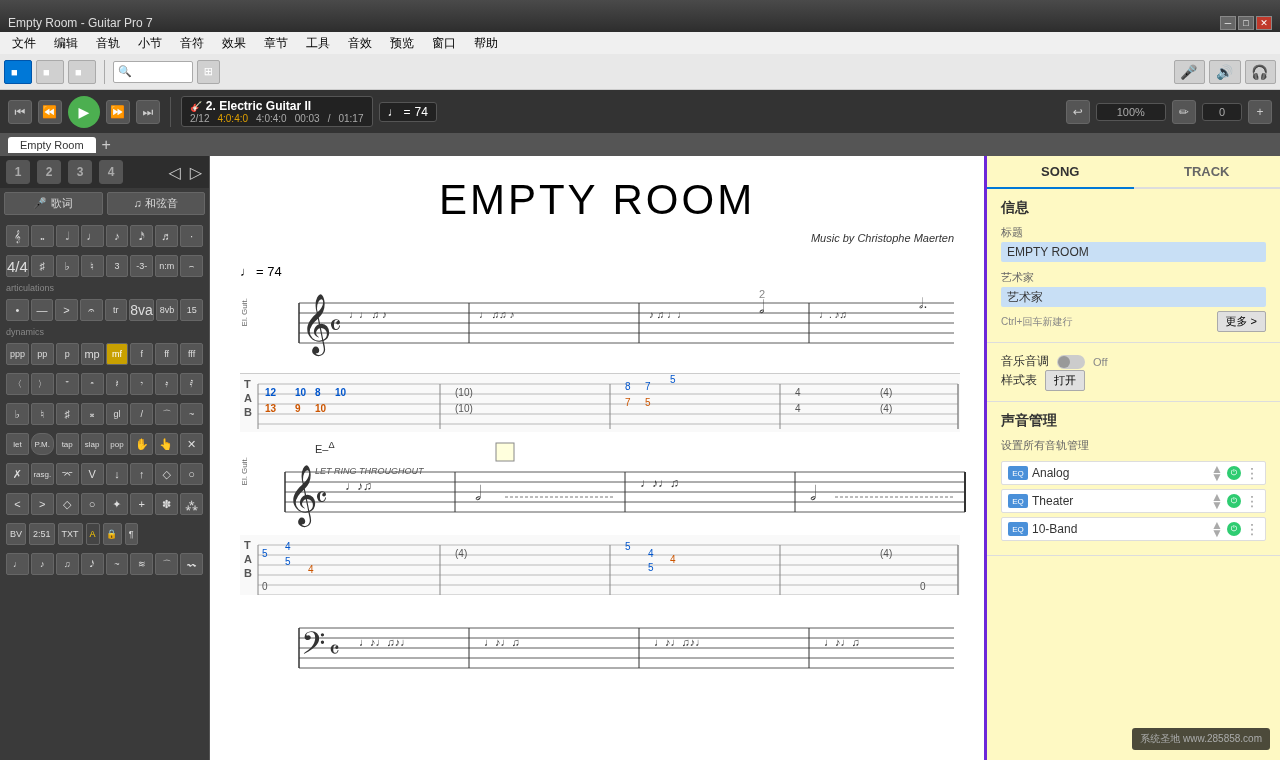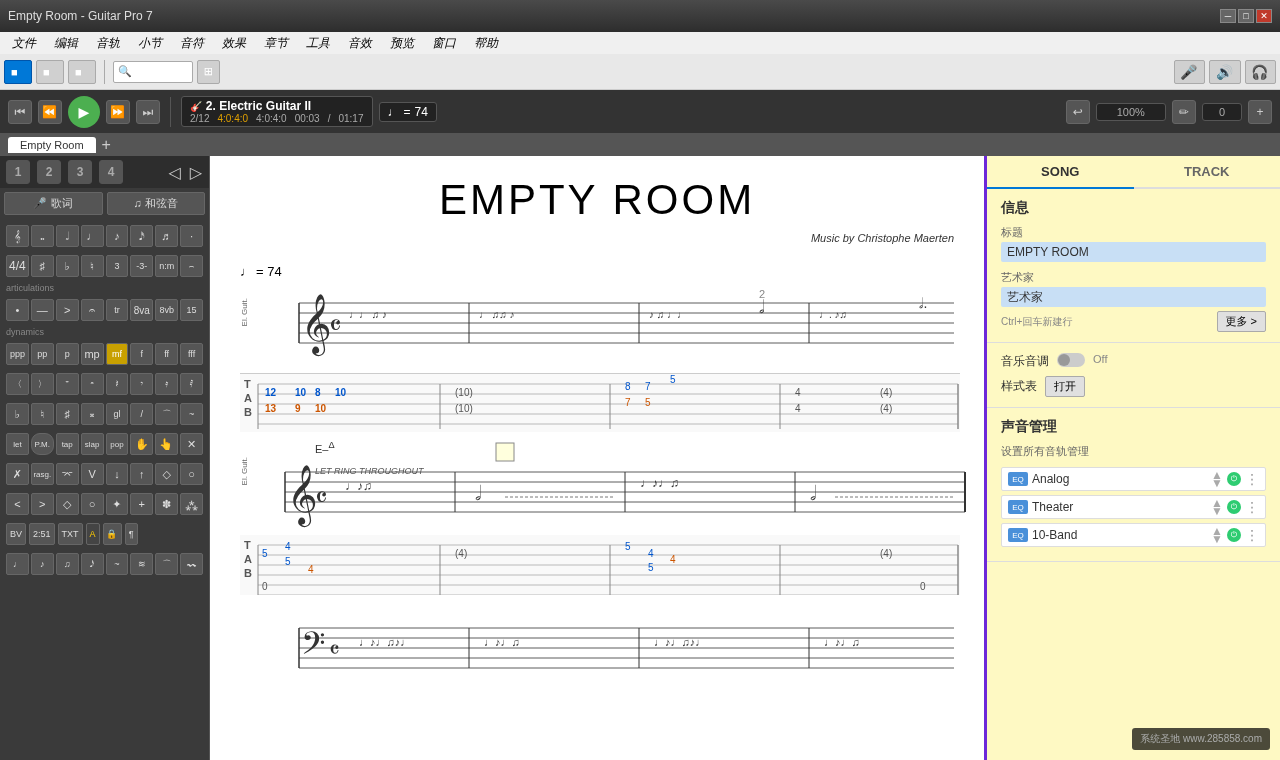--- a/index.html
+++ b/index.html
@@ -1,26 +1,26 @@
 <!DOCTYPE html>
 <html><head>
   <meta charset="utf-8">
   <style>
     * { margin: 0; padding: 0; box-sizing: border-box; }
     body { font-family: 'Microsoft YaHei', Arial, sans-serif; font-size: 12px; background: #2d2d2d; color: #fff; width: 1280px; height: 760px; overflow: hidden; }
 
     
-    #title-bar { background: linear-gradient(to bottom, #4a4a4a, #2d2d2d); height: 22px; display: flex; align-items: center; padding: 16px 8px; font-size: 12px; color: #ddd; }
+    #title-bar { background: linear-gradient(to bottom, #4a4a4a, #2d2d2d); height: 22px; display: flex; align-items: flex-start; padding: 16px 8px; font-size: 12px; color: #ddd; }
     #title-bar .title { flex: 1; }
     #title-bar .win-controls { display: flex; gap: 2px; }
     #title-bar .win-btn { width: 16px; height: 14px; background: #666; border: 1px solid #888; font-size: 9px; display: flex; align-items: center; justify-content: center; cursor: pointer; color: #fff; }
     #title-bar .win-btn.close { background: #c0392b; }
 
     
-    #menu-bar { background: #f0f0f0; color: #000; height: 22px; display: flex; align-items: center; padding: 0 4px; gap: 2px; font-style: italic; }
+    #menu-bar { background: #f0f0f0; color: #000; height: 22px; display: flex; align-items: center; padding: 0 4px; gap: 2px; }
     #menu-bar .menu-item { padding: 2px 8px; font-size: 12px; cursor: pointer; }
 
     
     #toolbar { background: #e8e8e8; height: 36px; display: flex; align-items: center; padding: 0 4px; gap: 4px; border-bottom: 1px solid #ccc; }
     .toolbar-btn { background: #d0d0d0; border: 1px solid #aaa; border-radius: 2px; padding: 2px 6px; font-size: 11px; cursor: pointer; height: 24px; display: flex; align-items: center; }
     .toolbar-btn.active { background: #0078d7; color: #fff; border-color: #0055aa; }
     .zoom-control { display: flex; align-items: center; gap: 2px; background: #fff; border: 1px solid #aaa; border-radius: 2px; padding: 0 4px; height: 22px; font-size: 11px; }
     .track-num-btn { width: 24px; height: 24px; border-radius: 3px; display: flex; align-items: center; justify-content: center; font-size: 12px; font-weight: bold; cursor: pointer; border: 1px solid #555; margin: 0 2px; }
     .track-num-btn.inactive { background: #555; color: #aaa; }
     .track-nav-btn { background: none; border: none; color: #ccc; font-size: 16px; cursor: pointer; padding: 0 3px; }
@@ -51,21 +51,21 @@
     #right-panel { width: 296px; background: #fef9c3; color: #333; border-left: 3px solid #6d28d9; display: flex; flex-direction: column; overflow-y: auto; }
     .right-tabs { display: flex; border-bottom: 2px solid #ddd; }
     .right-tab { flex: 1; padding: 8px; text-align: center; cursor: pointer; font-size: 13px; font-weight: bold; color: #666; }
     .right-tab.active { color: #333; border-bottom: 2px solid #0078d7; margin-bottom: -2px; }
     .right-section { padding: 10px 14px; border-bottom: 1px solid #ddd; }
     .right-section-title { font-size: 14px; font-weight: bold; margin-bottom: 8px; color: #333; }
     .right-label { font-size: 11px; color: #666; margin-bottom: 2px; }
     .right-input { width: 100%; background: #d0e8ff; border: 1px solid #aaa; border-radius: 2px; padding: 3px 6px; font-size: 12px; color: #333; }
     .right-small-btn { background: #e0e0e0; border: 1px solid #aaa; border-radius: 2px; padding: 2px 8px; font-size: 11px; cursor: pointer; }
     .right-more-btn { background: #e0e0e0; border: 1px solid #aaa; border-radius: 2px; padding: 2px 8px; font-size: 11px; cursor: pointer; }
-    .toggle-row { display: flex; gap: 8px; margin-bottom: 6px; }
+    .toggle-row { display: flex; align-items: center; gap: 8px; }
     .toggle-circle { width: 28px; height: 14px; background: #ccc; border-radius: 7px; position: relative; cursor: pointer; }
     .toggle-circle-inner { width: 12px; height: 12px; background: #999; border-radius: 50%; position: absolute; top: 1px; left: 1px; }
     .sound-item { display: flex; align-items: center; gap: 4px; margin-bottom: 4px; padding: 3px 6px; background: #fff; border: 1px solid #ddd; border-radius: 2px; }
     .sound-label { flex: 1; font-size: 12px; }
     .sound-icon { width: 20px; height: 14px; background: #4a90d9; border-radius: 2px; font-size: 10px; color: #fff; display: flex; align-items: center; justify-content: center; }
     .sound-power { width: 14px; height: 14px; border-radius: 50%; background: #e74c3c; display: flex; align-items: center; justify-content: center; font-size: 8px; color: #fff; cursor: pointer; }
     .sound-power.on { background: #2ecc71; }
     .sound-dots { font-size: 14px; color: #999; cursor: pointer; }
     .sound-arrows { font-size: 12px; color: #aaa; display: flex; flex-direction: column; cursor: pointer; line-height: 8px; }
 
@@ -202,38 +202,38 @@
         <div class="symbol-btn">𝄞</div>
         <div class="symbol-btn">𝅝</div>
         <div class="symbol-btn">𝅗𝅥</div>
         <div class="symbol-btn">♩</div>
         <div class="symbol-btn">♪</div>
         <div class="symbol-btn">𝅘𝅥𝅯</div>
         <div class="symbol-btn">♬</div>
         <div class="symbol-btn">·</div>
       </div>
       <div class="symbol-grid">
-        <div class="symbol-btn" style="font-size:12px;">4/4</div>
+        <div class="symbol-btn" style="font-size:15px;">4/4</div>
         <div class="symbol-btn">♯</div>
         <div class="symbol-btn">♭</div>
         <div class="symbol-btn">♮</div>
         <div class="symbol-btn" style="font-size:9px;">3</div>
         <div class="symbol-btn" style="font-size:9px;">-3-</div>
         <div class="symbol-btn" style="font-size:9px;">n:m</div>
         <div class="symbol-btn" style="font-size:9px;">⌢</div>
       </div>
 
       <div style="padding:2px 4px;font-size:9px;color:#888;">articulations</div>
       <div class="symbol-grid">
         <div class="symbol-btn">•</div>
         <div class="symbol-btn">—</div>
         <div class="symbol-btn">&gt;</div>
         <div class="symbol-btn">𝄐</div>
         <div class="symbol-btn" style="font-size:9px;">tr</div>
-        <div class="symbol-btn" style="font-size:10px;">8va</div>
+        <div class="symbol-btn" style="font-size:14px;">8va</div>
         <div class="symbol-btn" style="font-size:9px;">8vb</div>
         <div class="symbol-btn" style="font-size:9px;">15</div>
       </div>
 
       <div style="padding:2px 4px;font-size:9px;color:#888;">dynamics</div>
       <div class="symbol-grid">
         <div class="symbol-btn" style="font-size:9px;">ppp</div>
         <div class="symbol-btn" style="font-size:9px;">pp</div>
         <div class="symbol-btn" style="font-size:9px;">p</div>
         <div class="symbol-btn" style="font-size:11px;">mp</div>

